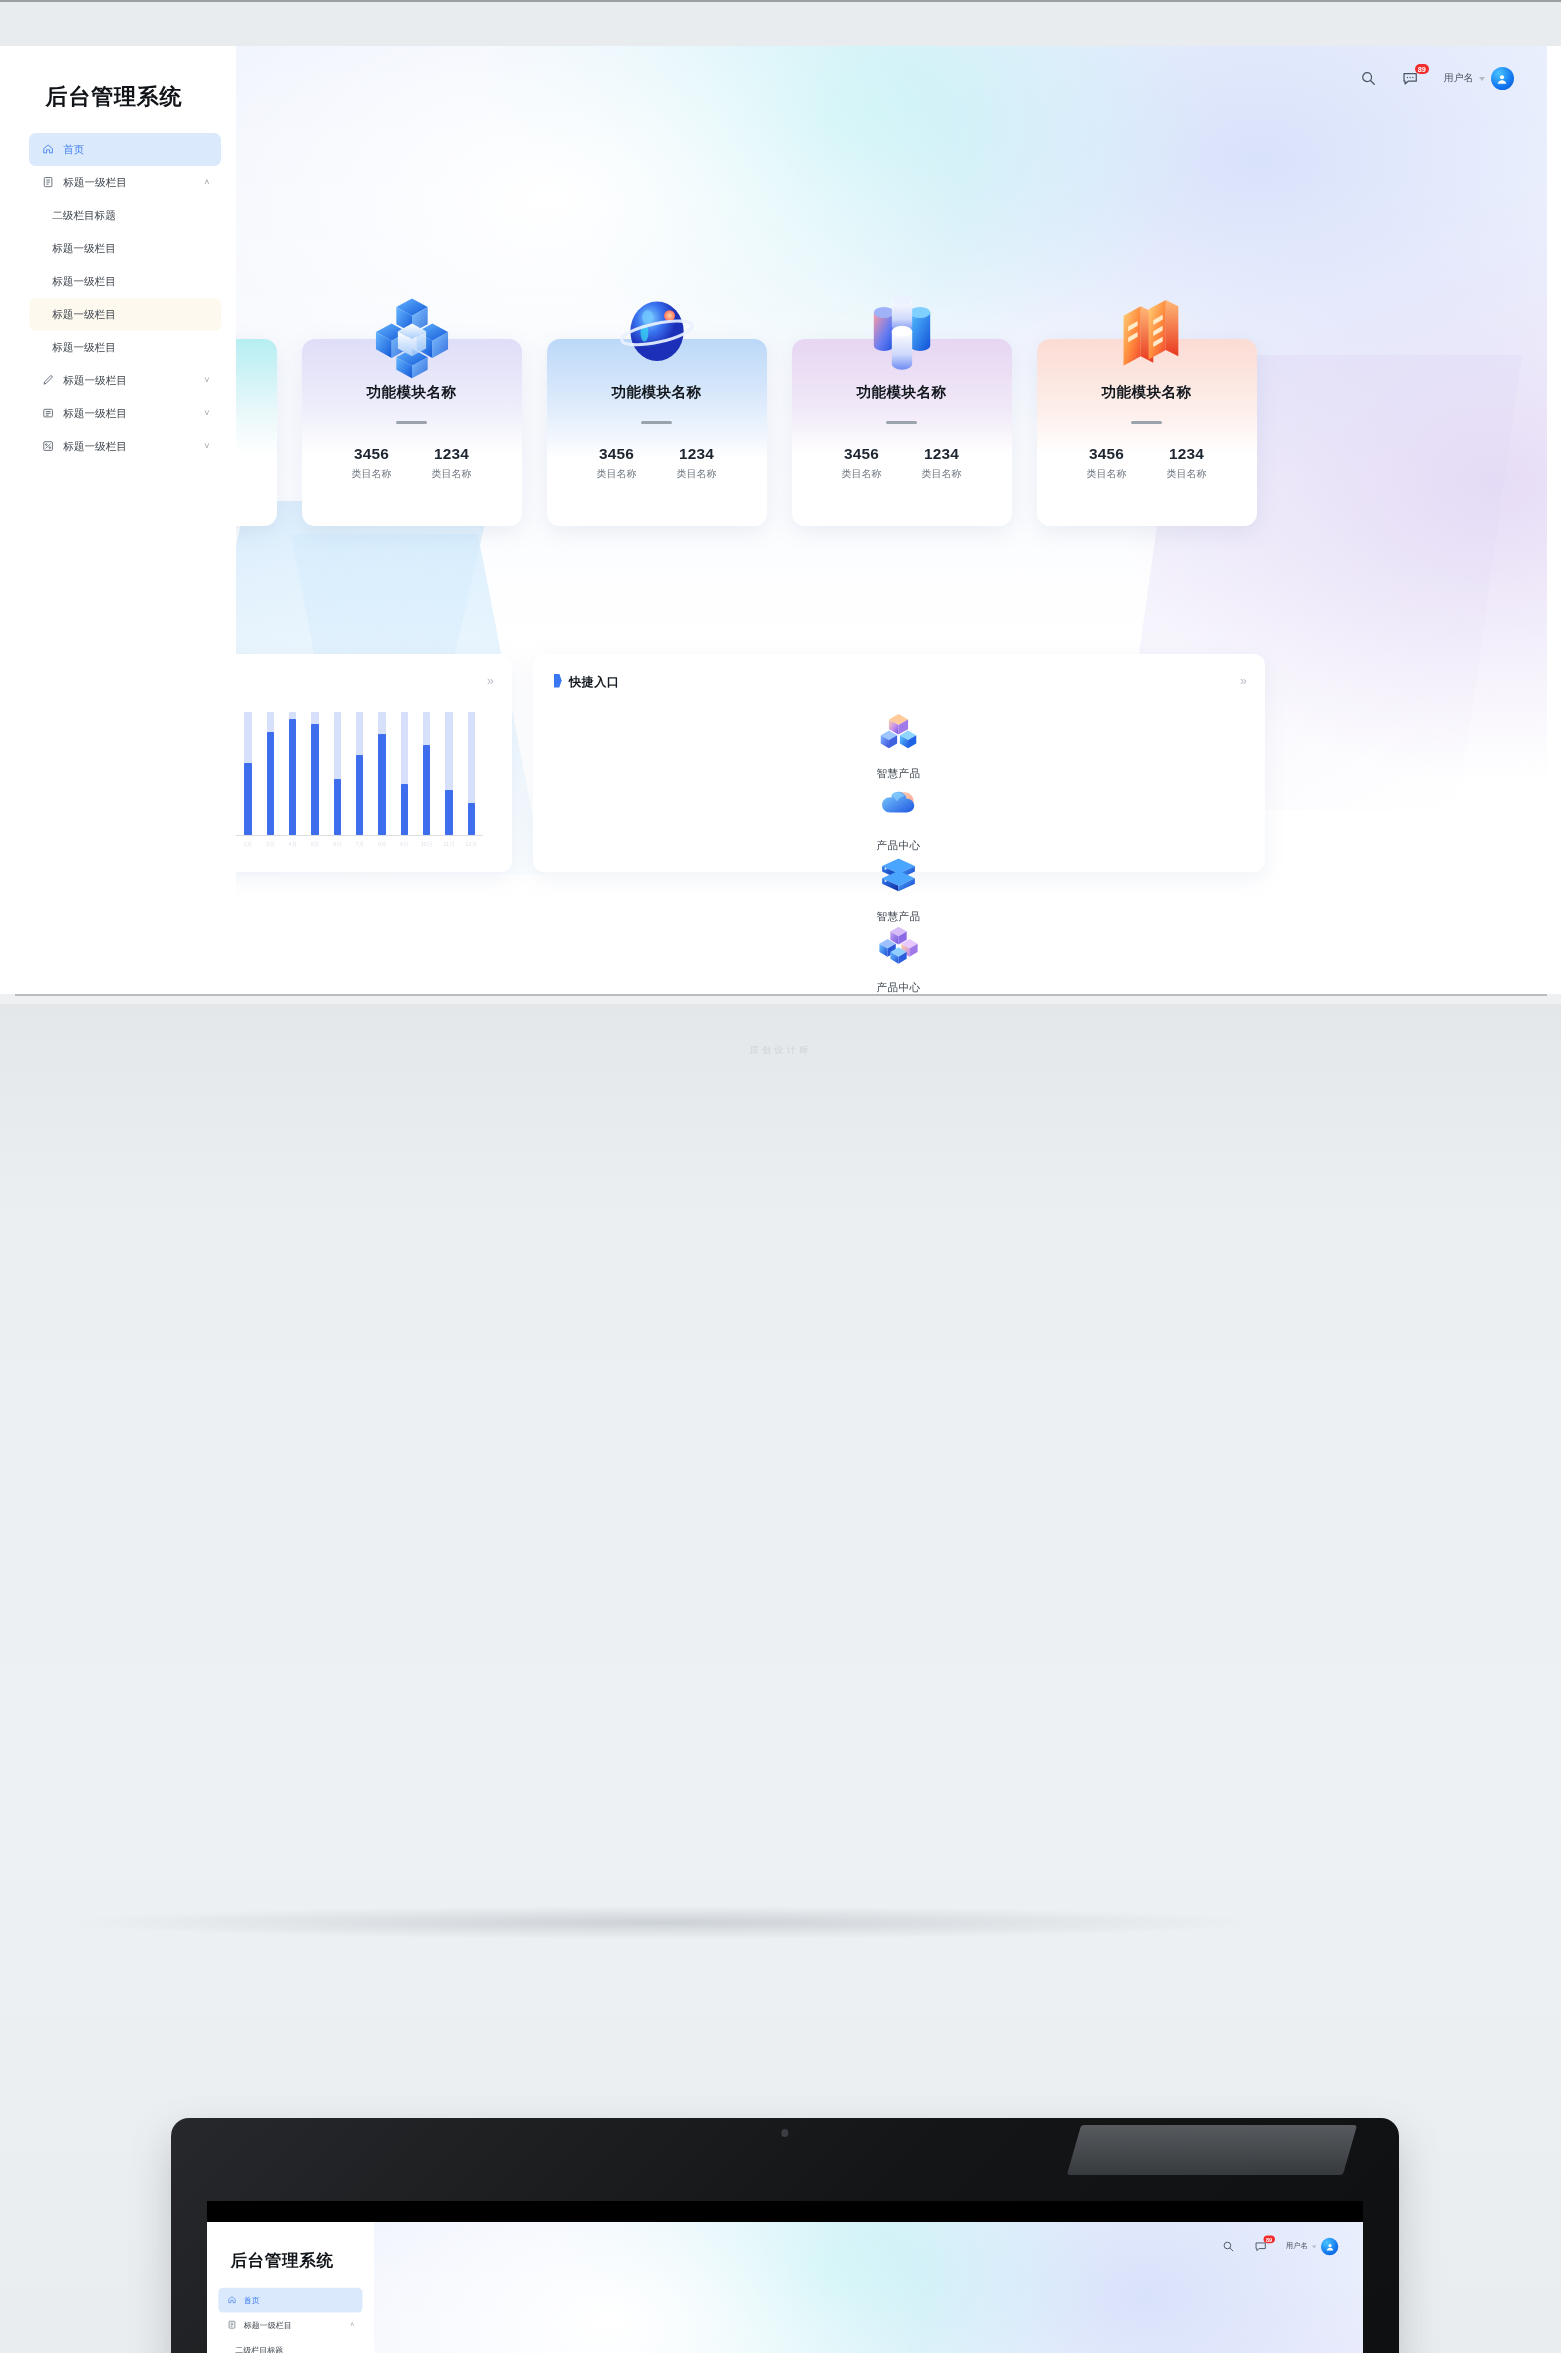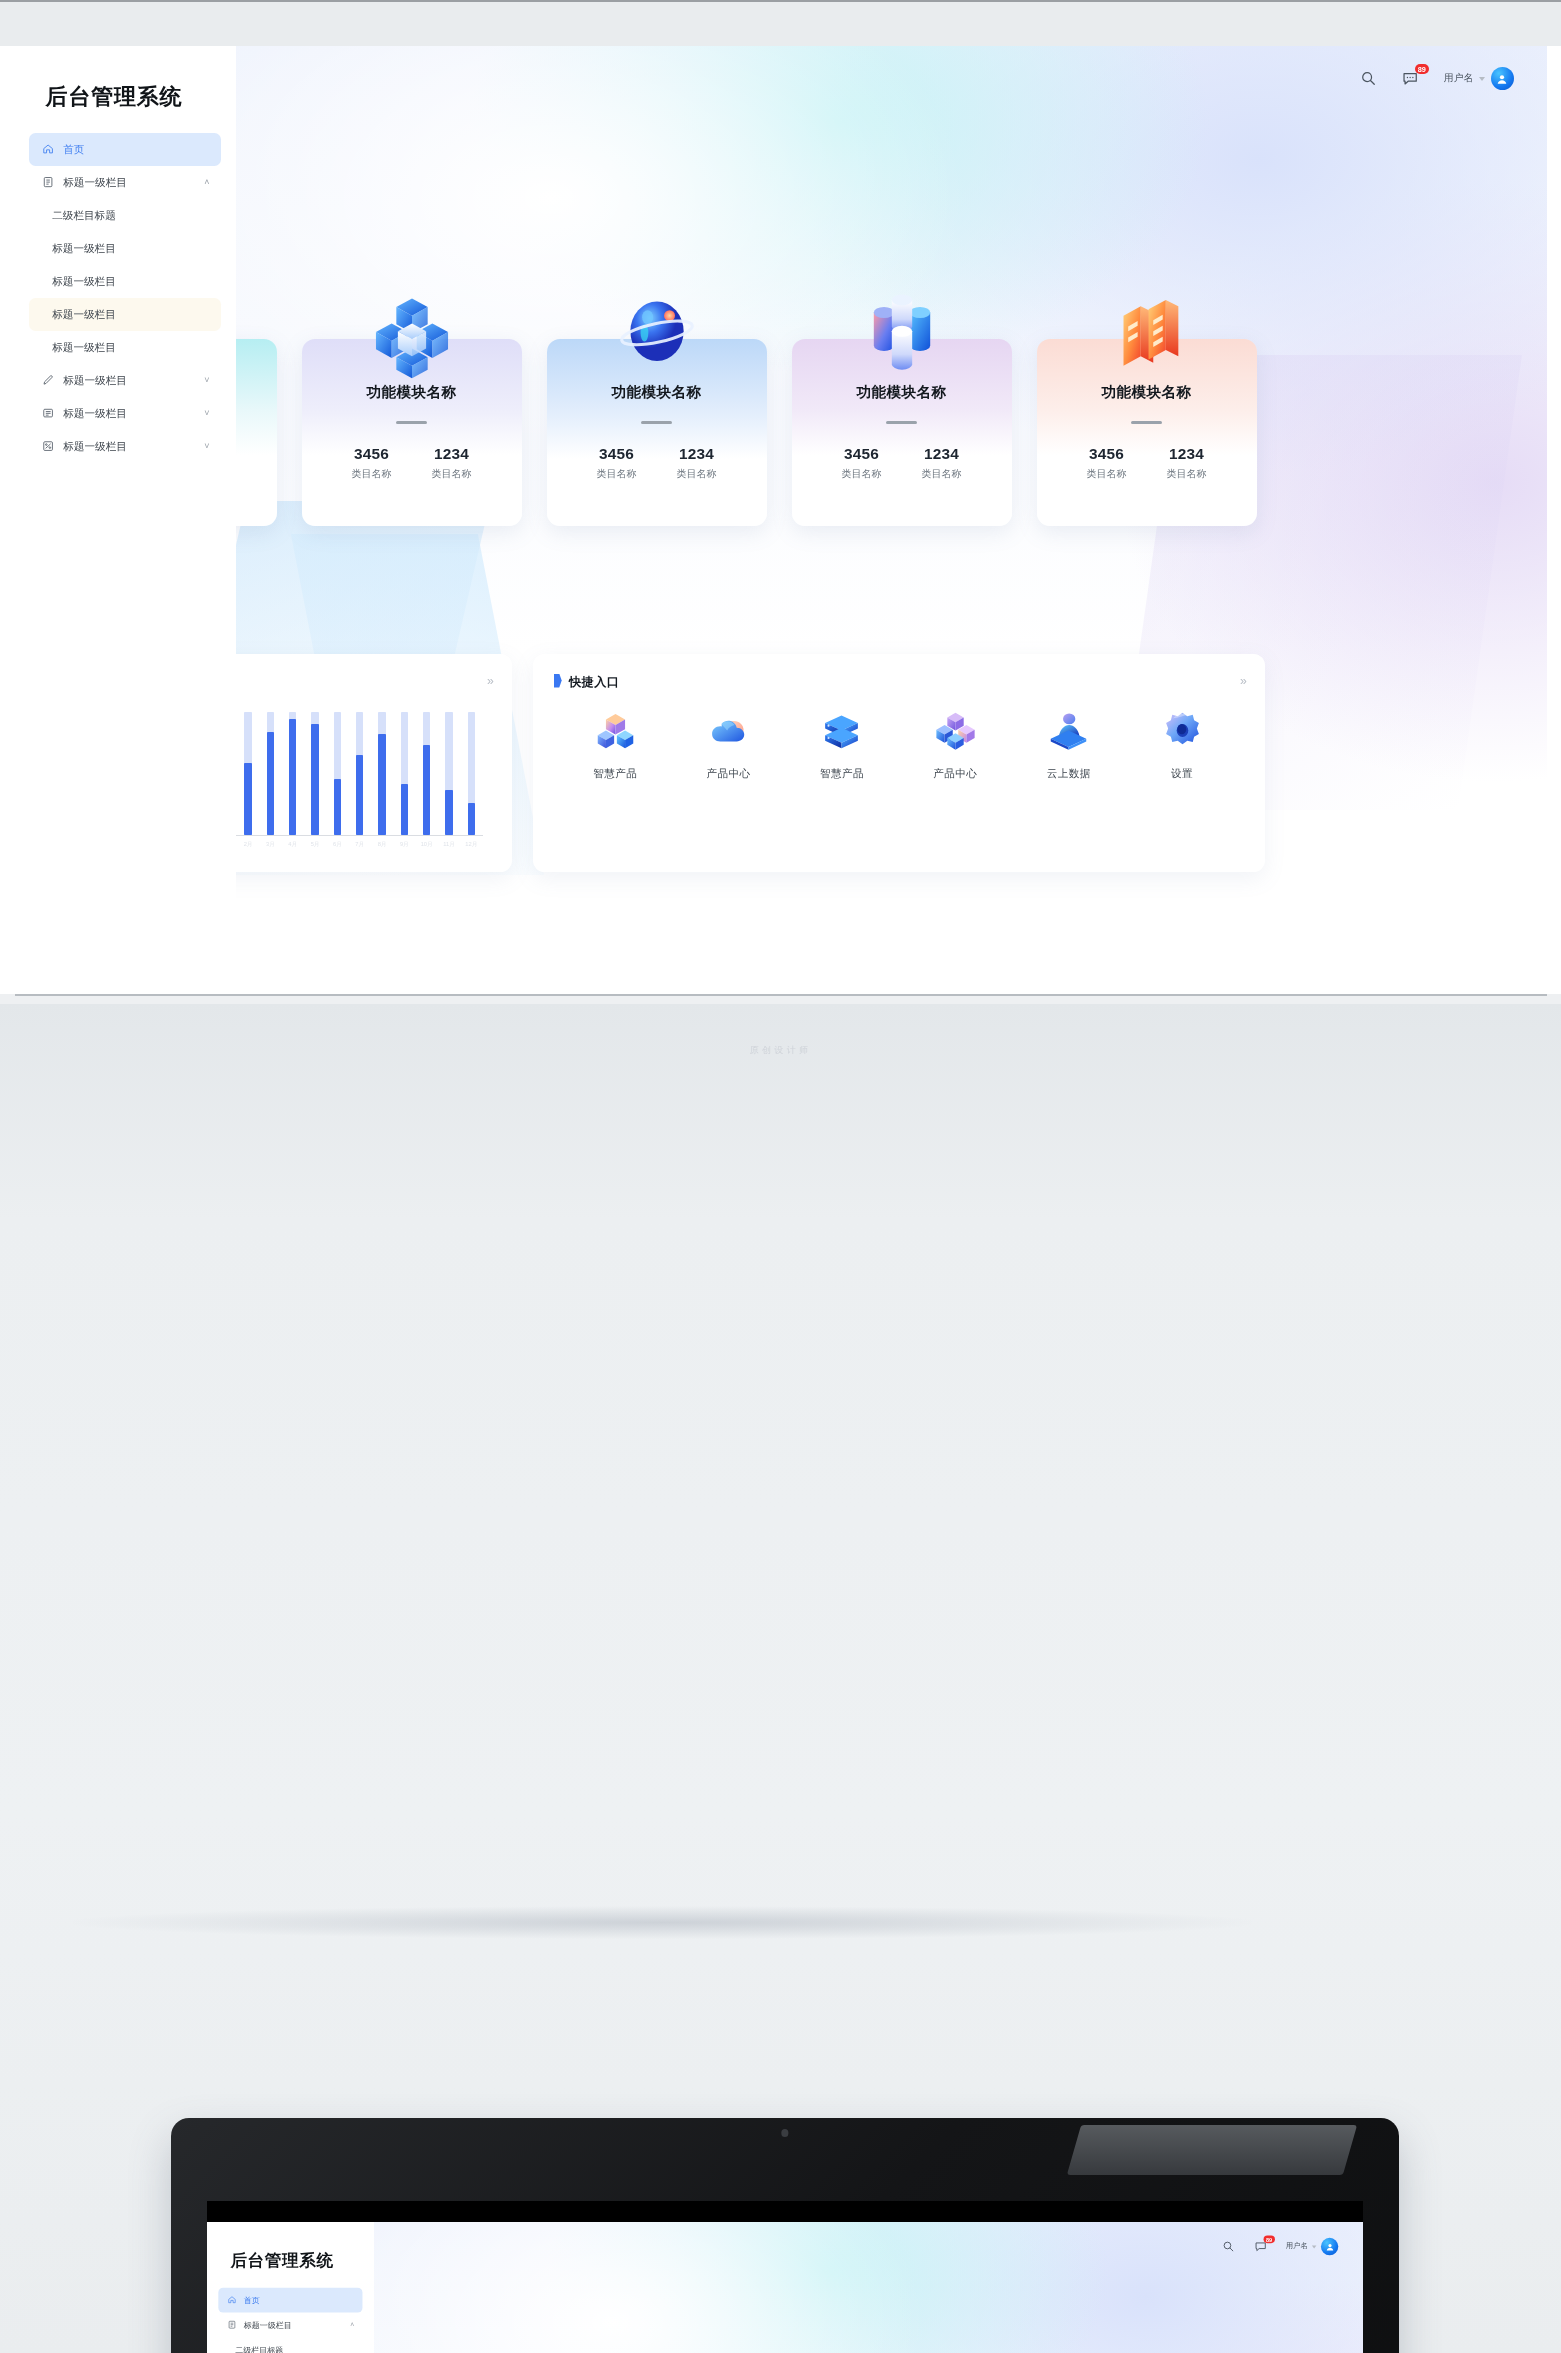--- a/index.html
+++ b/index.html
@@ -163,21 +163,21 @@
   .bcol { flex: 1 1 0; display: flex; justify-content: center; align-items: flex-end; height: 100%; }
   .track {
     width: 7.3px; height: 100%; background: #d6e0fa; border-radius: 0.8px;
     position: relative; display: flex; align-items: flex-end;
   }
   .fill { width: 100%; background: #3e6ded; border-radius: 0.8px; }
   .xlabels { display: flex; margin-top: 5.7px; }
   .xlab { flex: 1 1 0; text-align: center; font-size: 5.7px; color: #dfe3e9; }
 
   
-  .q-grid { display: flex; margin-top: 19.5px; padding: 0 4.9px; }
+  .q-grid { display: flex; margin-top: 19.5px; padding: 0 4.9px; flex-direction: column; }
   .q-item { flex: 1 1 0; display: flex; flex-direction: column; align-items: center; }
   .q-ico { width: 41px; height: 41px; }
   .q-ico svg { width: 41px; height: 41px; display: block; }
   .q-lbl { font-size: 10.6px; color: #3c444d; margin-top: 16.3px; letter-spacing: 0.4px; }
 
   .dash-divider {
     position: absolute; left: 14.6px; top: 994px; width: 1532px; height: 1.6px; background: #b7bcc1;
   }
 
   

